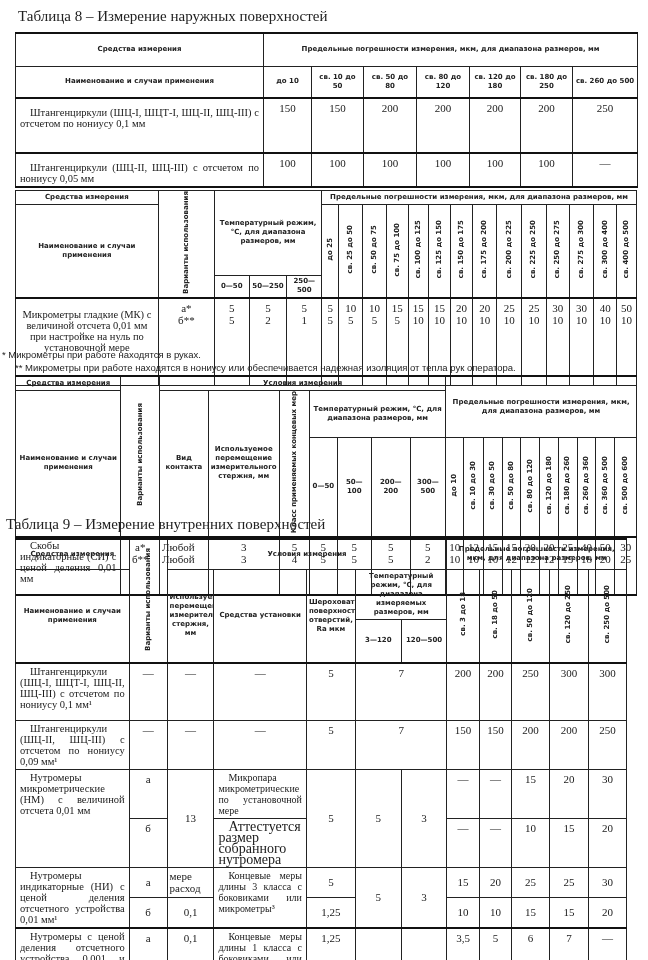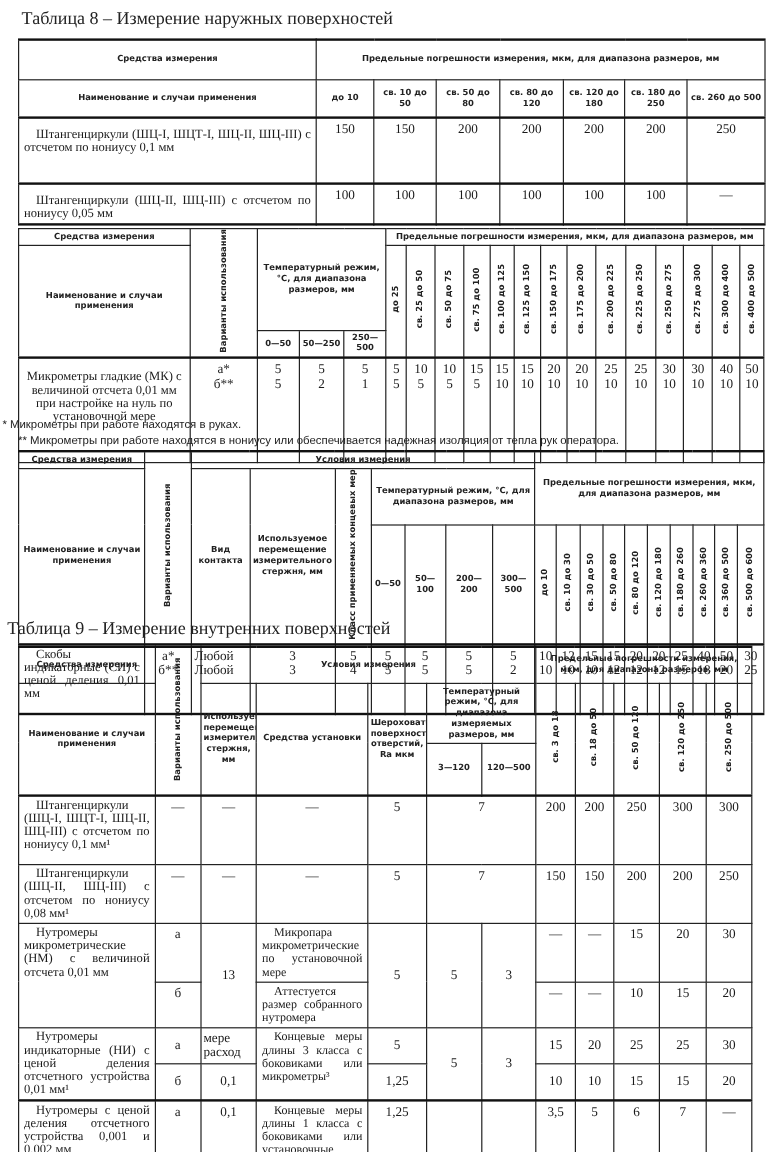--- a/index.html
+++ b/index.html
@@ -385,21 +385,21 @@
     <td class="top">5</td>
     <td class="top" colspan="2">7</td>
     <td class="top">200</td>
     <td class="top">200</td>
     <td class="top">250</td>
     <td class="top">300</td>
     <td class="top">300</td>
   </tr>
 
   <tr style="height:48px">
-    <td class="name">Штангенциркули (ШЦ-II, ШЦ-III) с отсчетом по нониусу 0,08 мм¹</td>
+    <td class="name">Штангенциркули (ШЦ-II, ШЦ-III) с отсчетом по нониусу 0,09 мм¹</td>
     <td class="top">—</td>
     <td class="top">—</td>
     <td class="top">—</td>
     <td class="top">5</td>
     <td class="top" colspan="2">7</td>
     <td class="top">150</td>
     <td class="top">150</td>
     <td class="top">200</td>
     <td class="top">200</td>
     <td class="top">250</td>
@@ -415,21 +415,21 @@
     <td rowspan="2">3</td>
     <td class="top">—</td>
     <td class="top">—</td>
     <td class="top">15</td>
     <td class="top">20</td>
     <td class="top">30</td>
   </tr>
 
   <tr style="height:36px">
     <td class="top">б</td>
-    <td class="name" style="font-size:10px">Аттестуется размер собранного нутромера</td>
+    <td class="name" style="font-size:14px">Аттестуется размер собранного нутромера</td>
     <td class="top">—</td>
     <td class="top">—</td>
     <td class="top">10</td>
     <td class="top">15</td>
     <td class="top">20</td>
   </tr>
 
   <tr style="height:30px">
     <td class="name" rowspan="2">Нутромеры индикаторные (НИ) с ценой деления отсчетного устройства 0,01 мм¹</td>
     <td>а</td>

